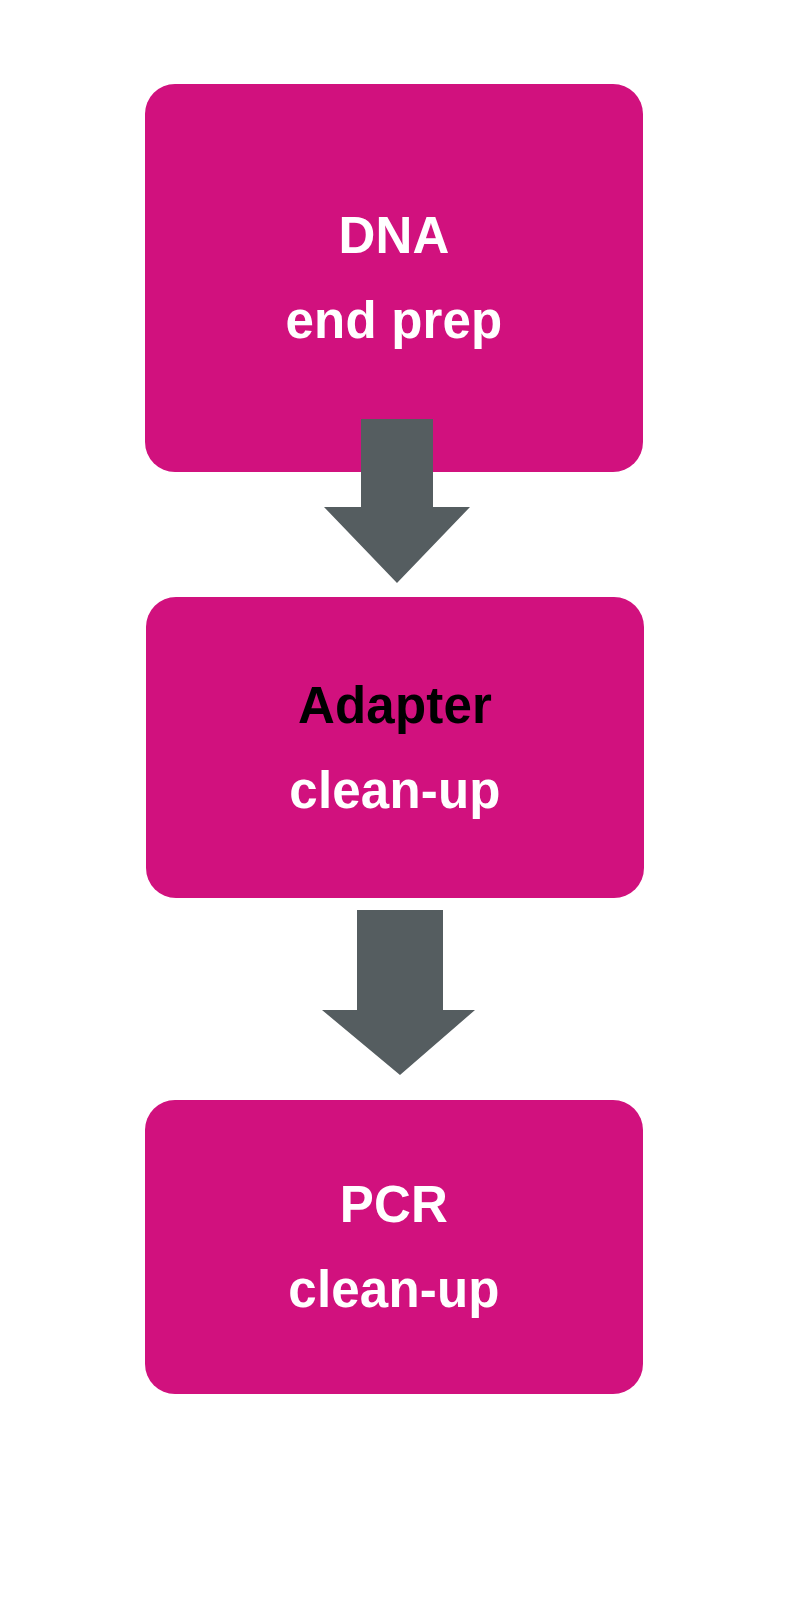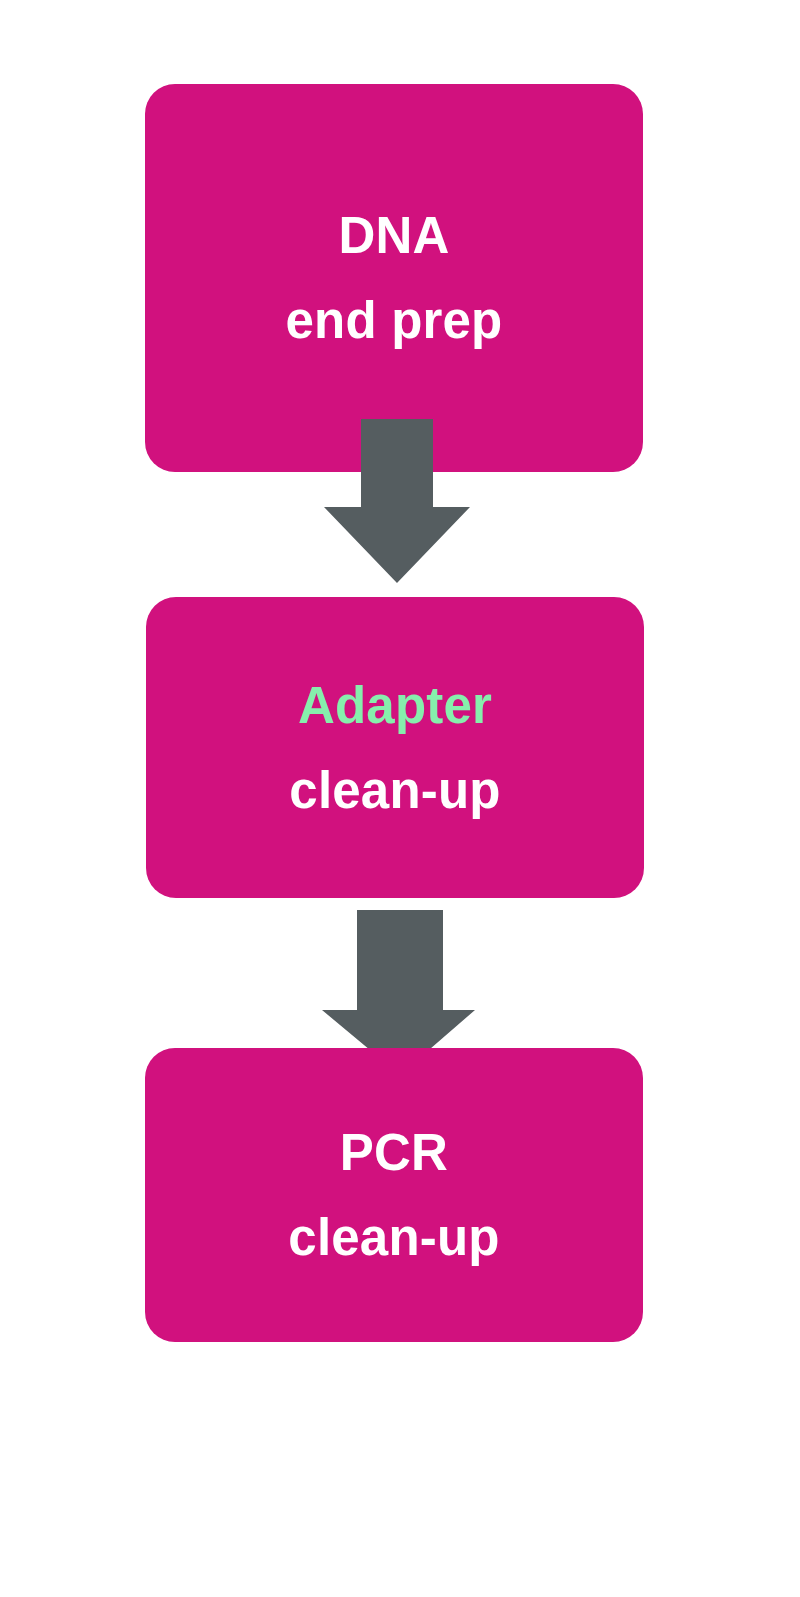--- a/index.html
+++ b/index.html
@@ -52,21 +52,21 @@
     height: 388px;
   }
   #box-adapter-clean-up {
     left: 146px;
     top: 597px;
     width: 498px;
     height: 301px;
   }
   #box-pcr-clean-up {
     left: 145px;
-    top: 1048px;
+    top: 1100px;
     width: 498px;
     height: 294px;
   }
 
   
   .flow-arrow {
     position: absolute;
     display: block;
   }
   #arrow-dna-to-adapter {
@@ -90,21 +90,21 @@
   <div class="process-box" id="box-dna-end-prep" style="background: rgb(209, 17, 126);">
     <span class="box-line" style="color: rgb(255, 255, 255);">DNA</span>
     <span class="box-line line-gap" style="color: #ffffff;">end prep</span>
   </div>
 
   <svg class="flow-arrow" id="arrow-dna-to-adapter" viewBox="0 0 158 166" width="158" height="166">
     <polygon points="43,0 115,0 115,88 152,88 79,164 6,88 43,88" fill="#555D60"></polygon>
   </svg>
 
   <div class="process-box" id="box-adapter-clean-up" style="background: rgb(209, 17, 126);">
-    <span class="box-line" style="color: #86efac;">Adapter</span>
+    <span class="box-line" style="color: #000000;">Adapter</span>
     <span class="box-line line-gap" style="color: rgb(255, 255, 255);">clean-up</span>
   </div>
 
   <svg class="flow-arrow" id="arrow-adapter-to-pcr" viewBox="0 0 164 167" width="164" height="167">
     <polygon points="41,0 127,0 127,100 159,100 84,165 6,100 41,100" fill="#555D60"></polygon>
   </svg>
 
   <div class="process-box" id="box-pcr-clean-up" style="background: rgb(209, 17, 126);">
     <span class="box-line" style="color: rgb(255, 255, 255);">PCR</span>
     <span class="box-line line-gap" style="color: rgb(255, 255, 255);">clean-up</span>

